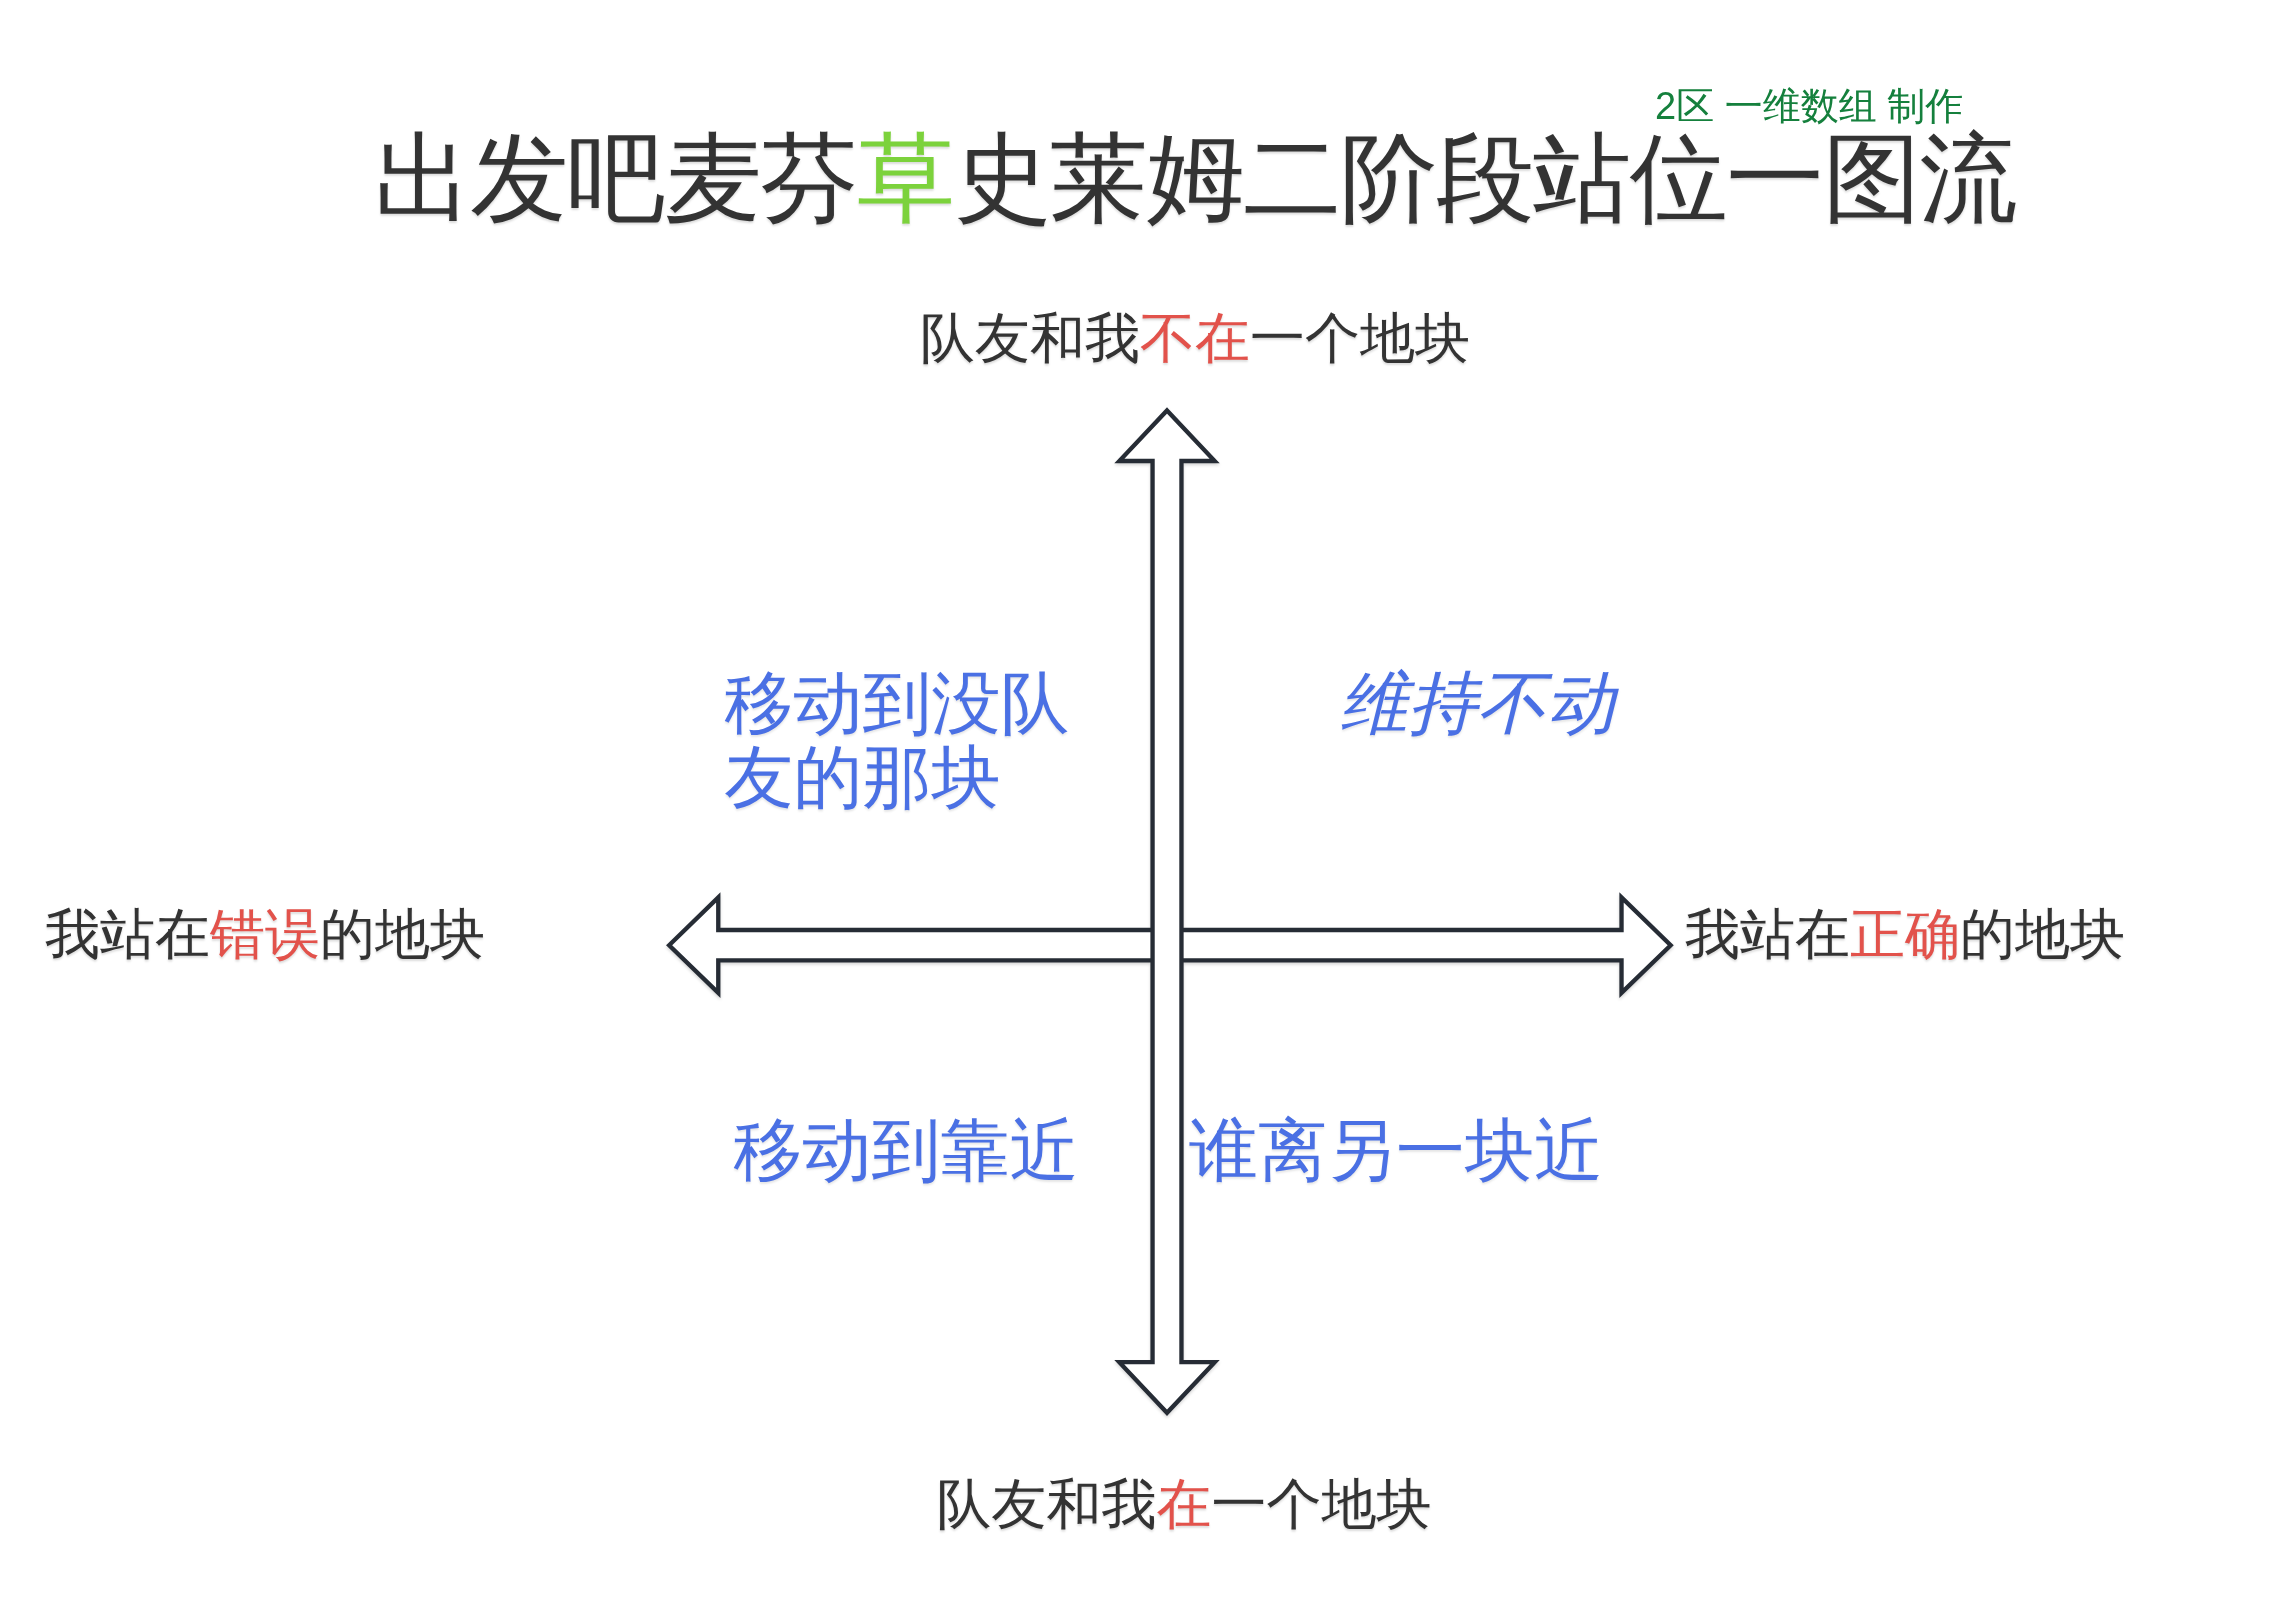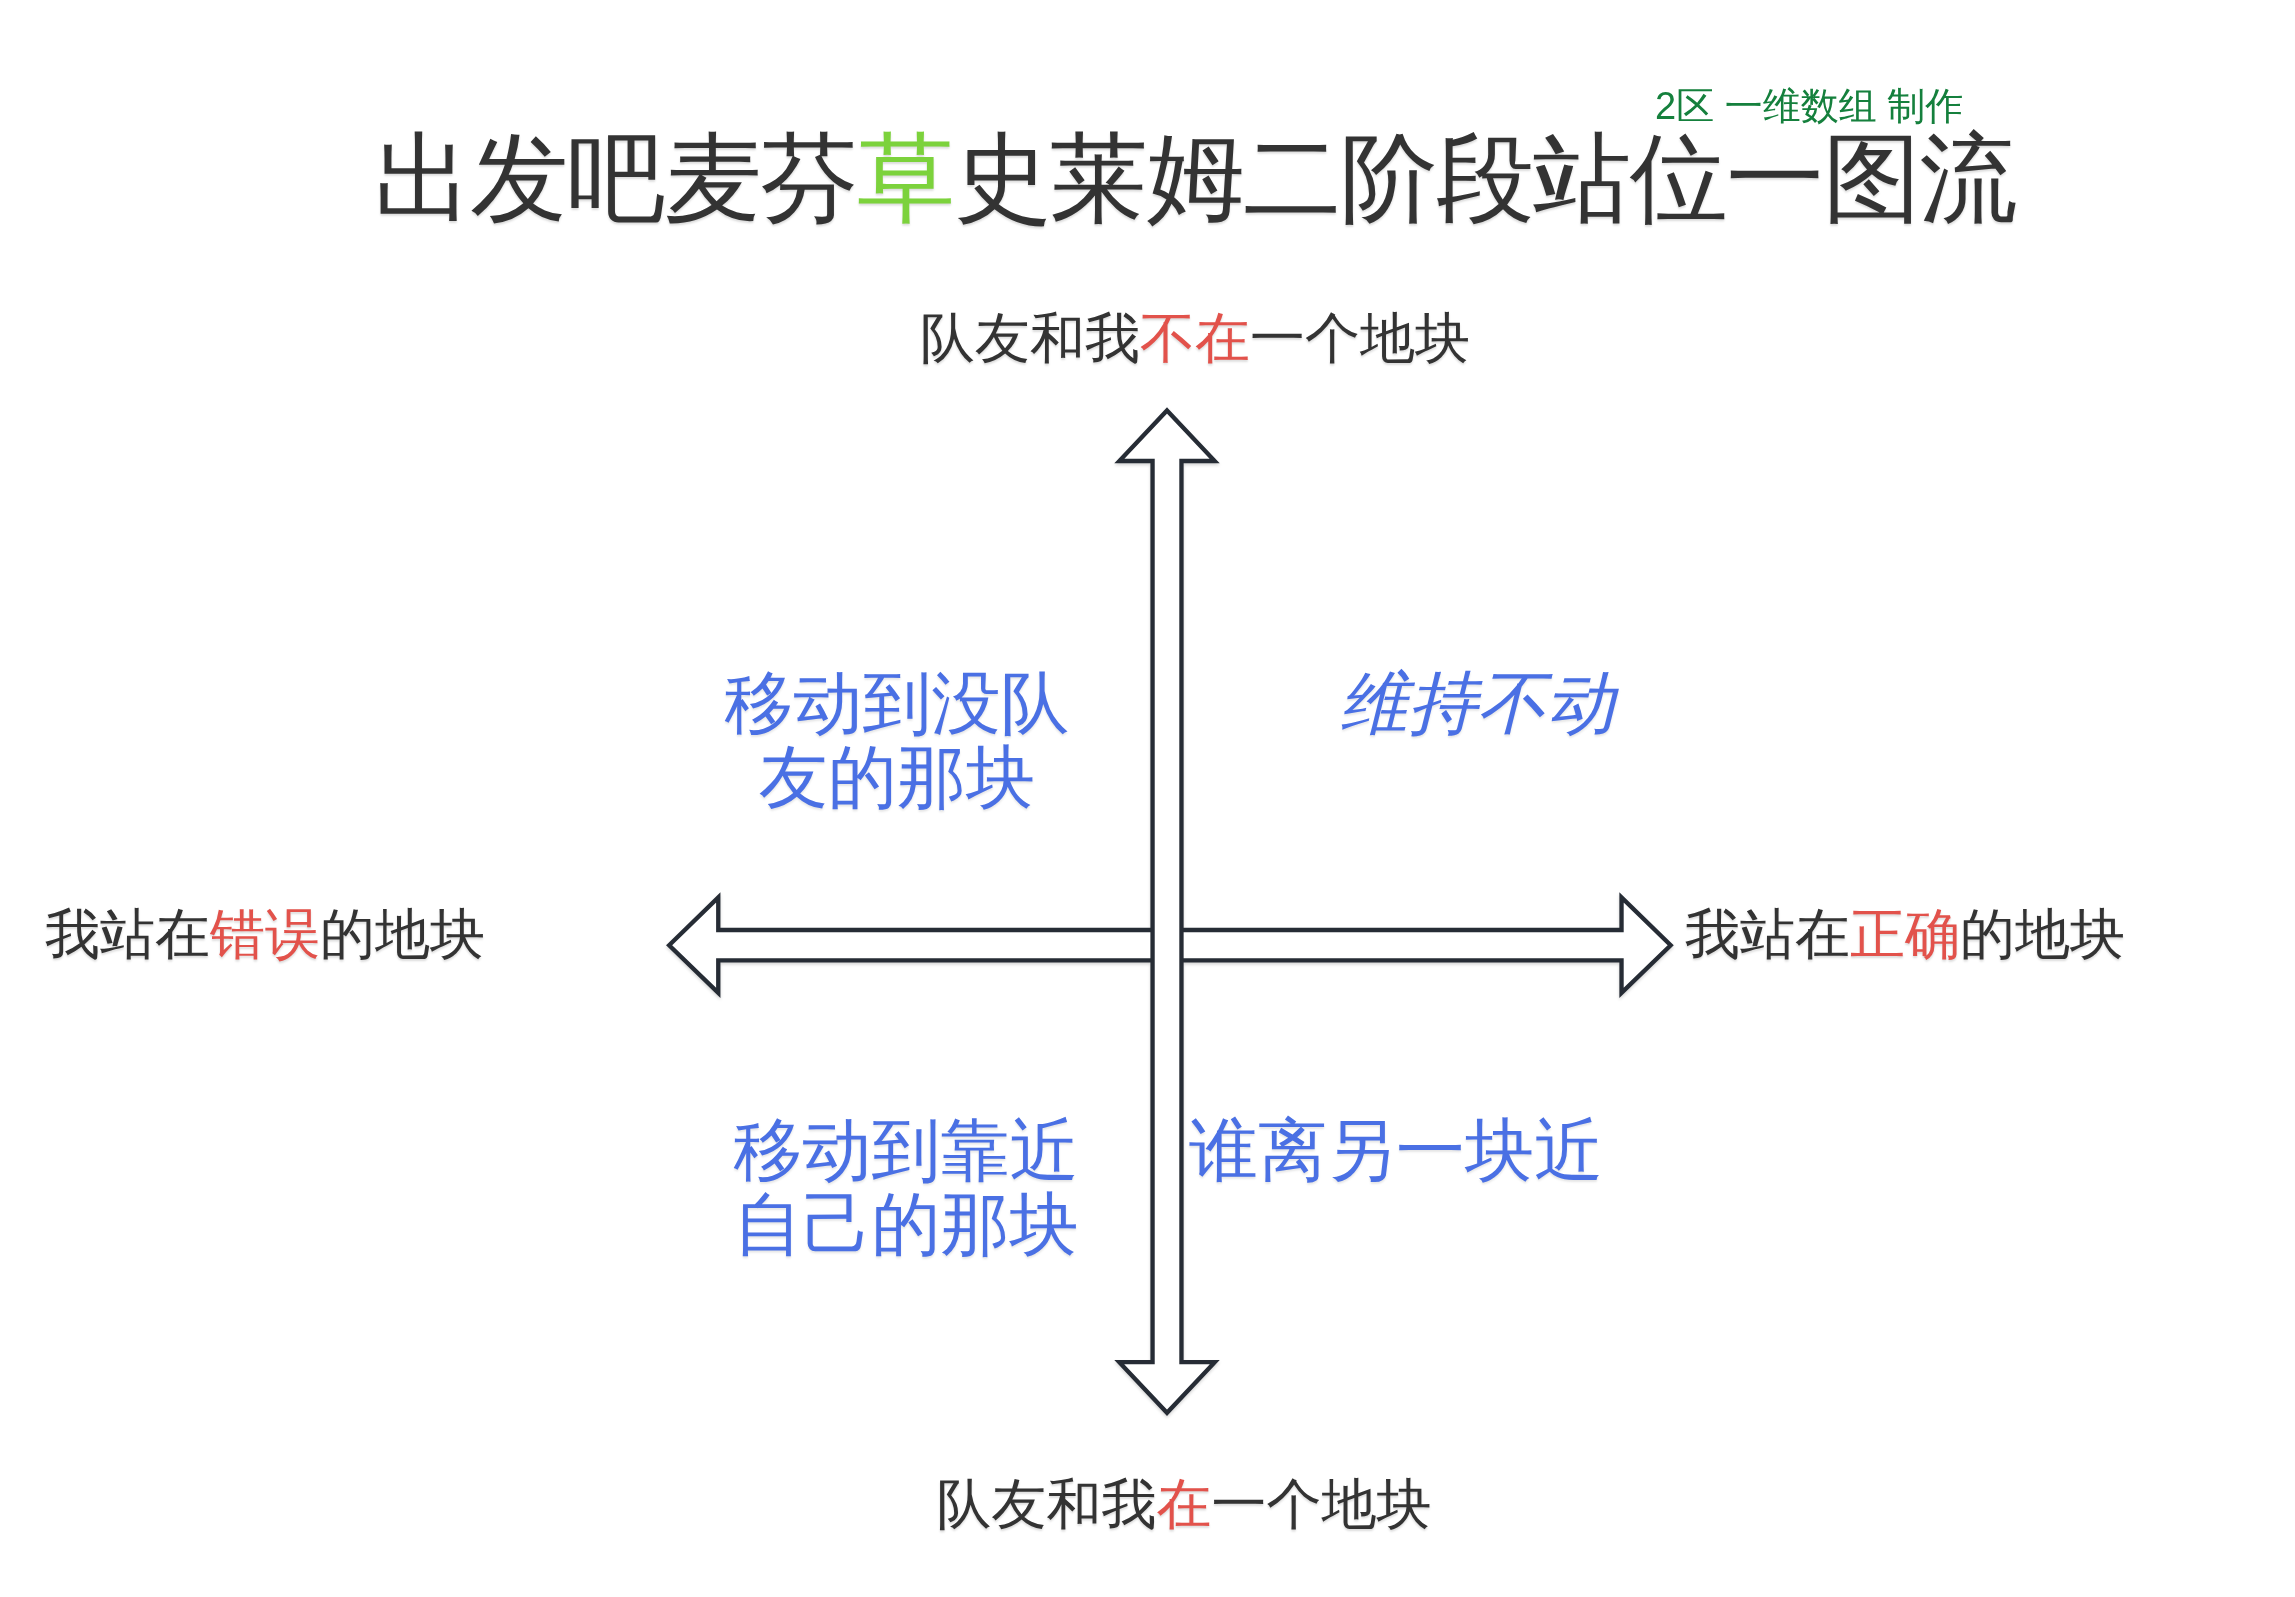--- a/index.html
+++ b/index.html
@@ -46,21 +46,21 @@
   }
   .axis-top    { top: 311px;  left: 1195px; }
   .axis-bottom { top: 1477px; left: 1184px; }
   .axis-left   { top: 907px; left: 45px; }
   .axis-right  { top: 907px; left: 1685px; text-align: center; }
   .red { color: var(--highlight-red); }
 
   .quad {
     font-size: 69px;
     line-height: 74px;
-    text-align: center;
+    text-align: left;
     color: var(--quadrant-blue);
     text-shadow: 0 2.2px 2.2px rgba(0,0,0,0.10);
   }
   .quad-tl { top: 667px;  left: 897px; }
   .quad-tr { top: 667px;  left: 1477px; font-style: italic; }
   .quad-bl { top: 1114px; left: 906px; }
   .quad-br { top: 1114px; left: 1396px; }
 
   .arrows-svg {
     position: absolute;
@@ -109,19 +109,18 @@
   <div>移动到没队</div>
   <div>友的那块</div>
 </div>
 
 <div class="abs center-x quad quad-tr">
   <div>维持不动</div>
 </div>
 
 <div class="abs center-x quad quad-bl">
   <div>移动到靠近</div>
-  <div>自己的那块</div>
 </div>
 
 <div class="abs center-x quad quad-br">
   <div>谁离另一块近</div>
 </div>
 
 
 </body></html>

